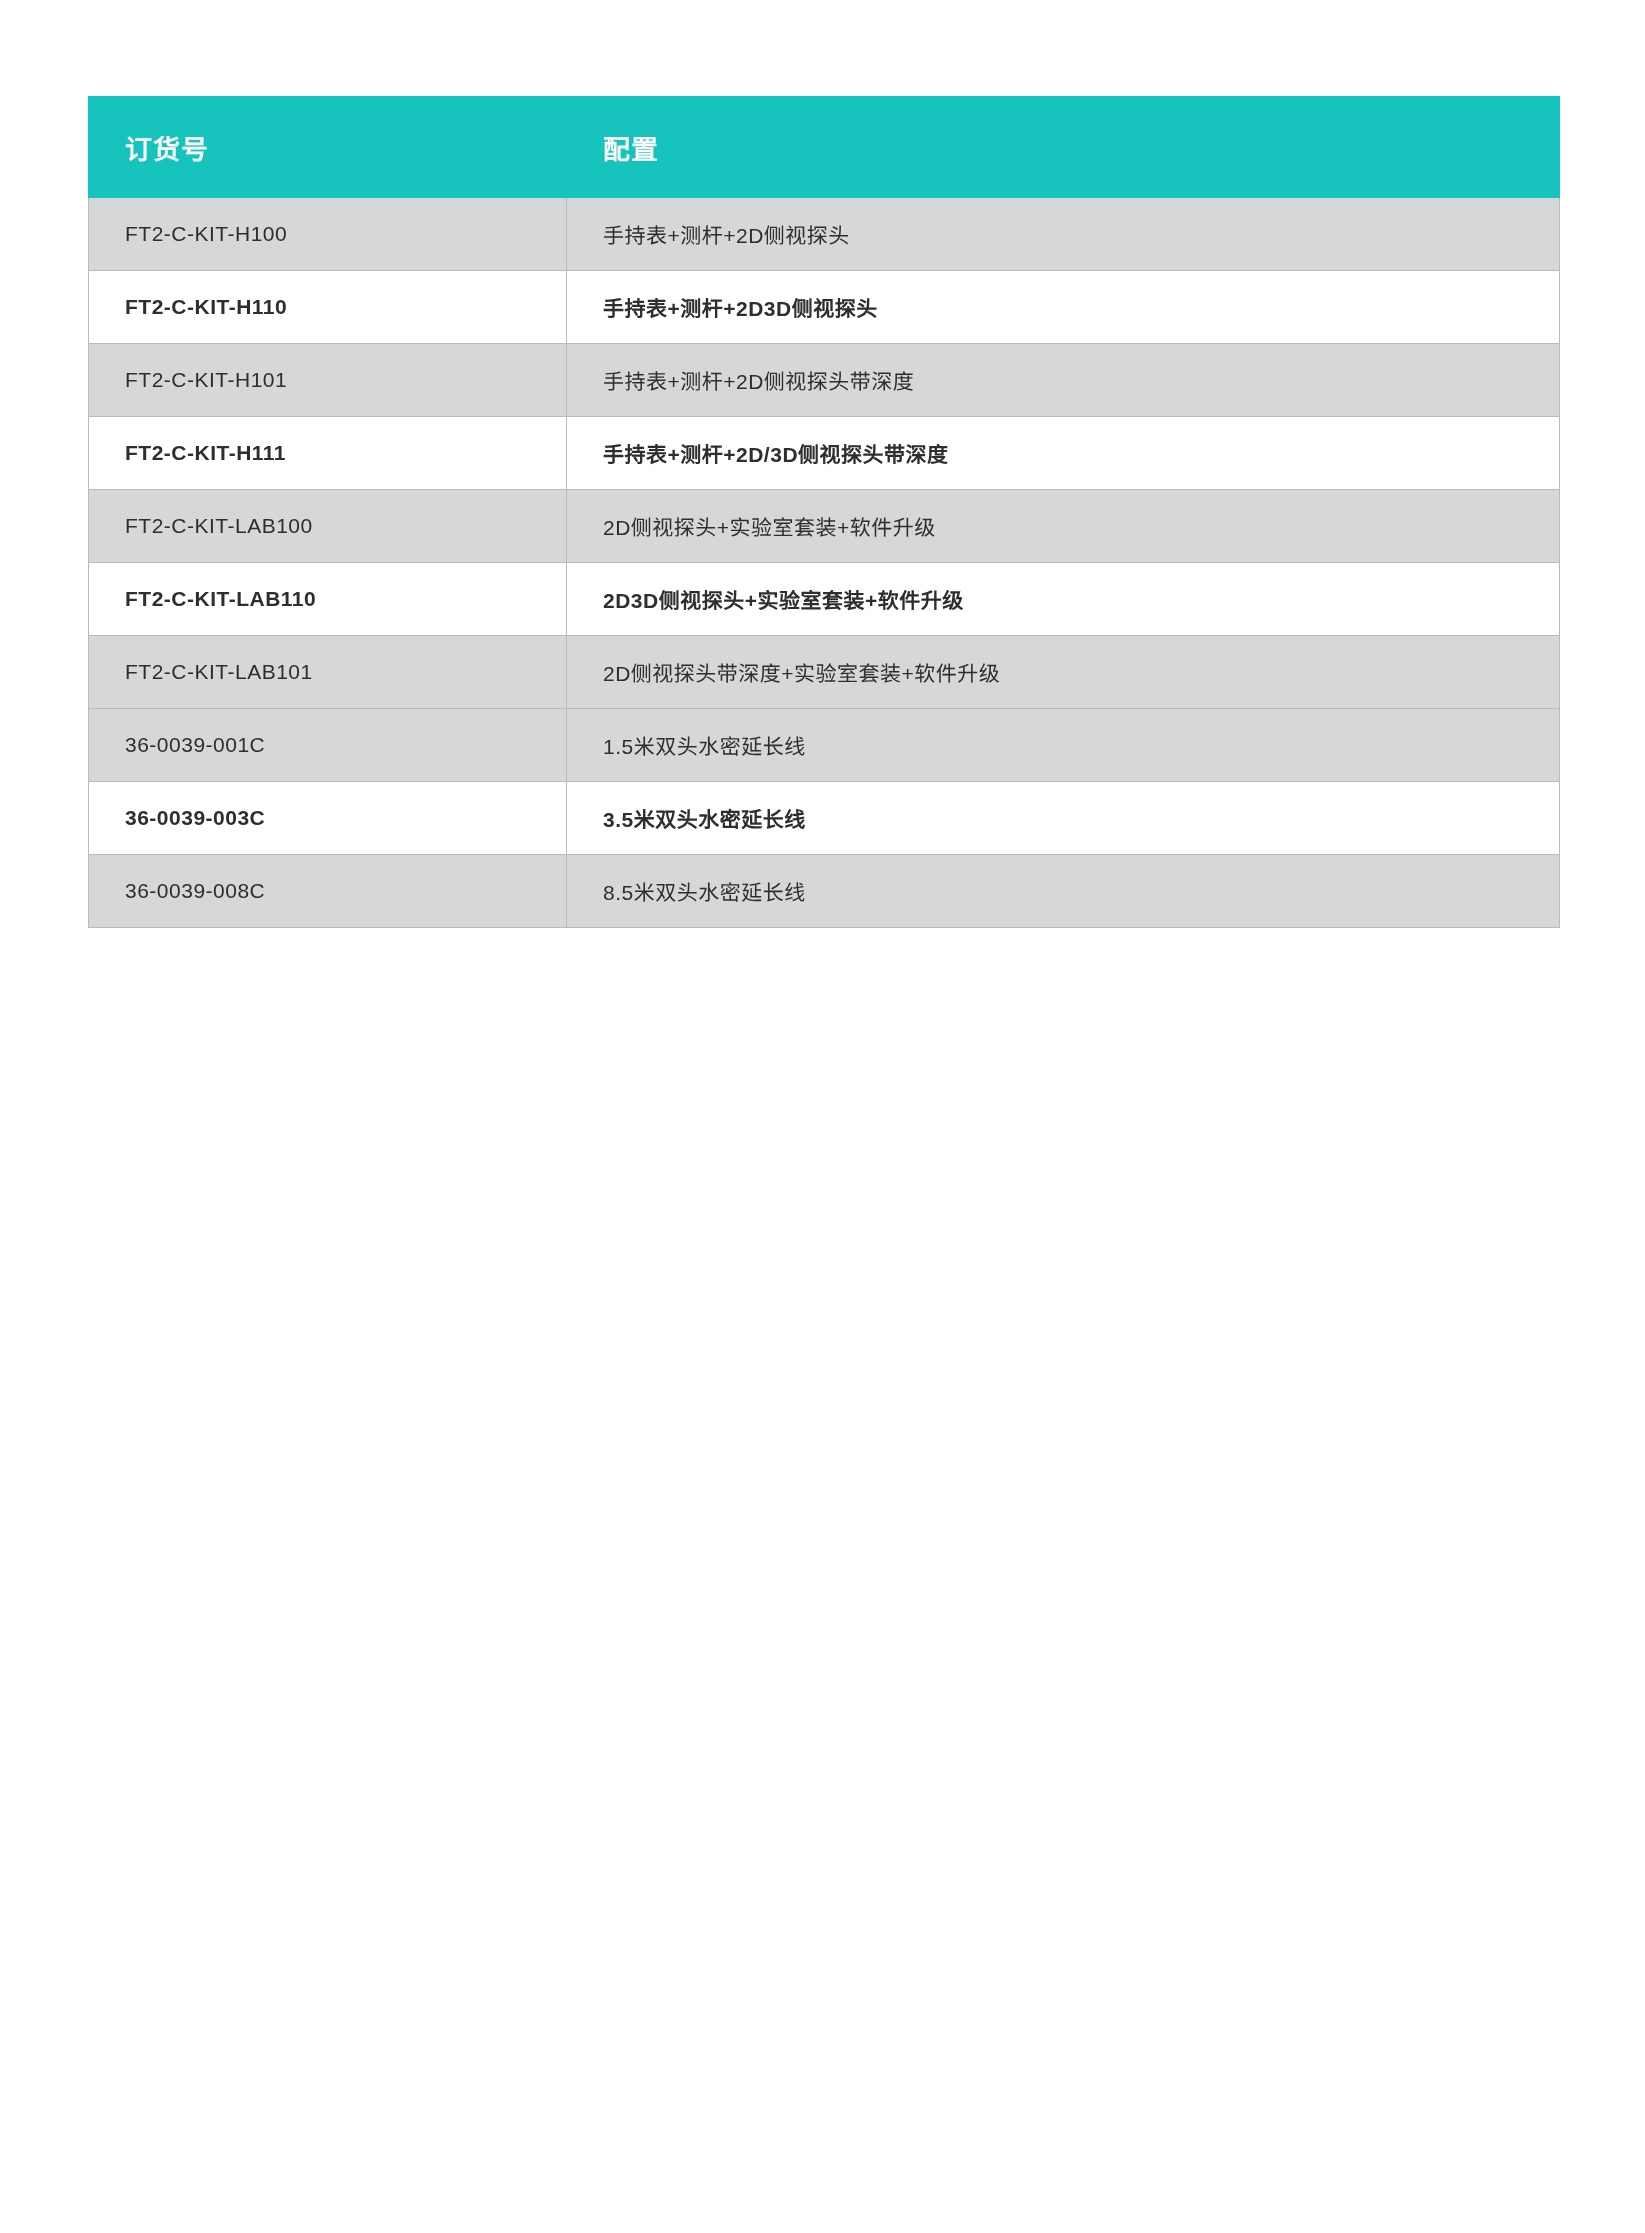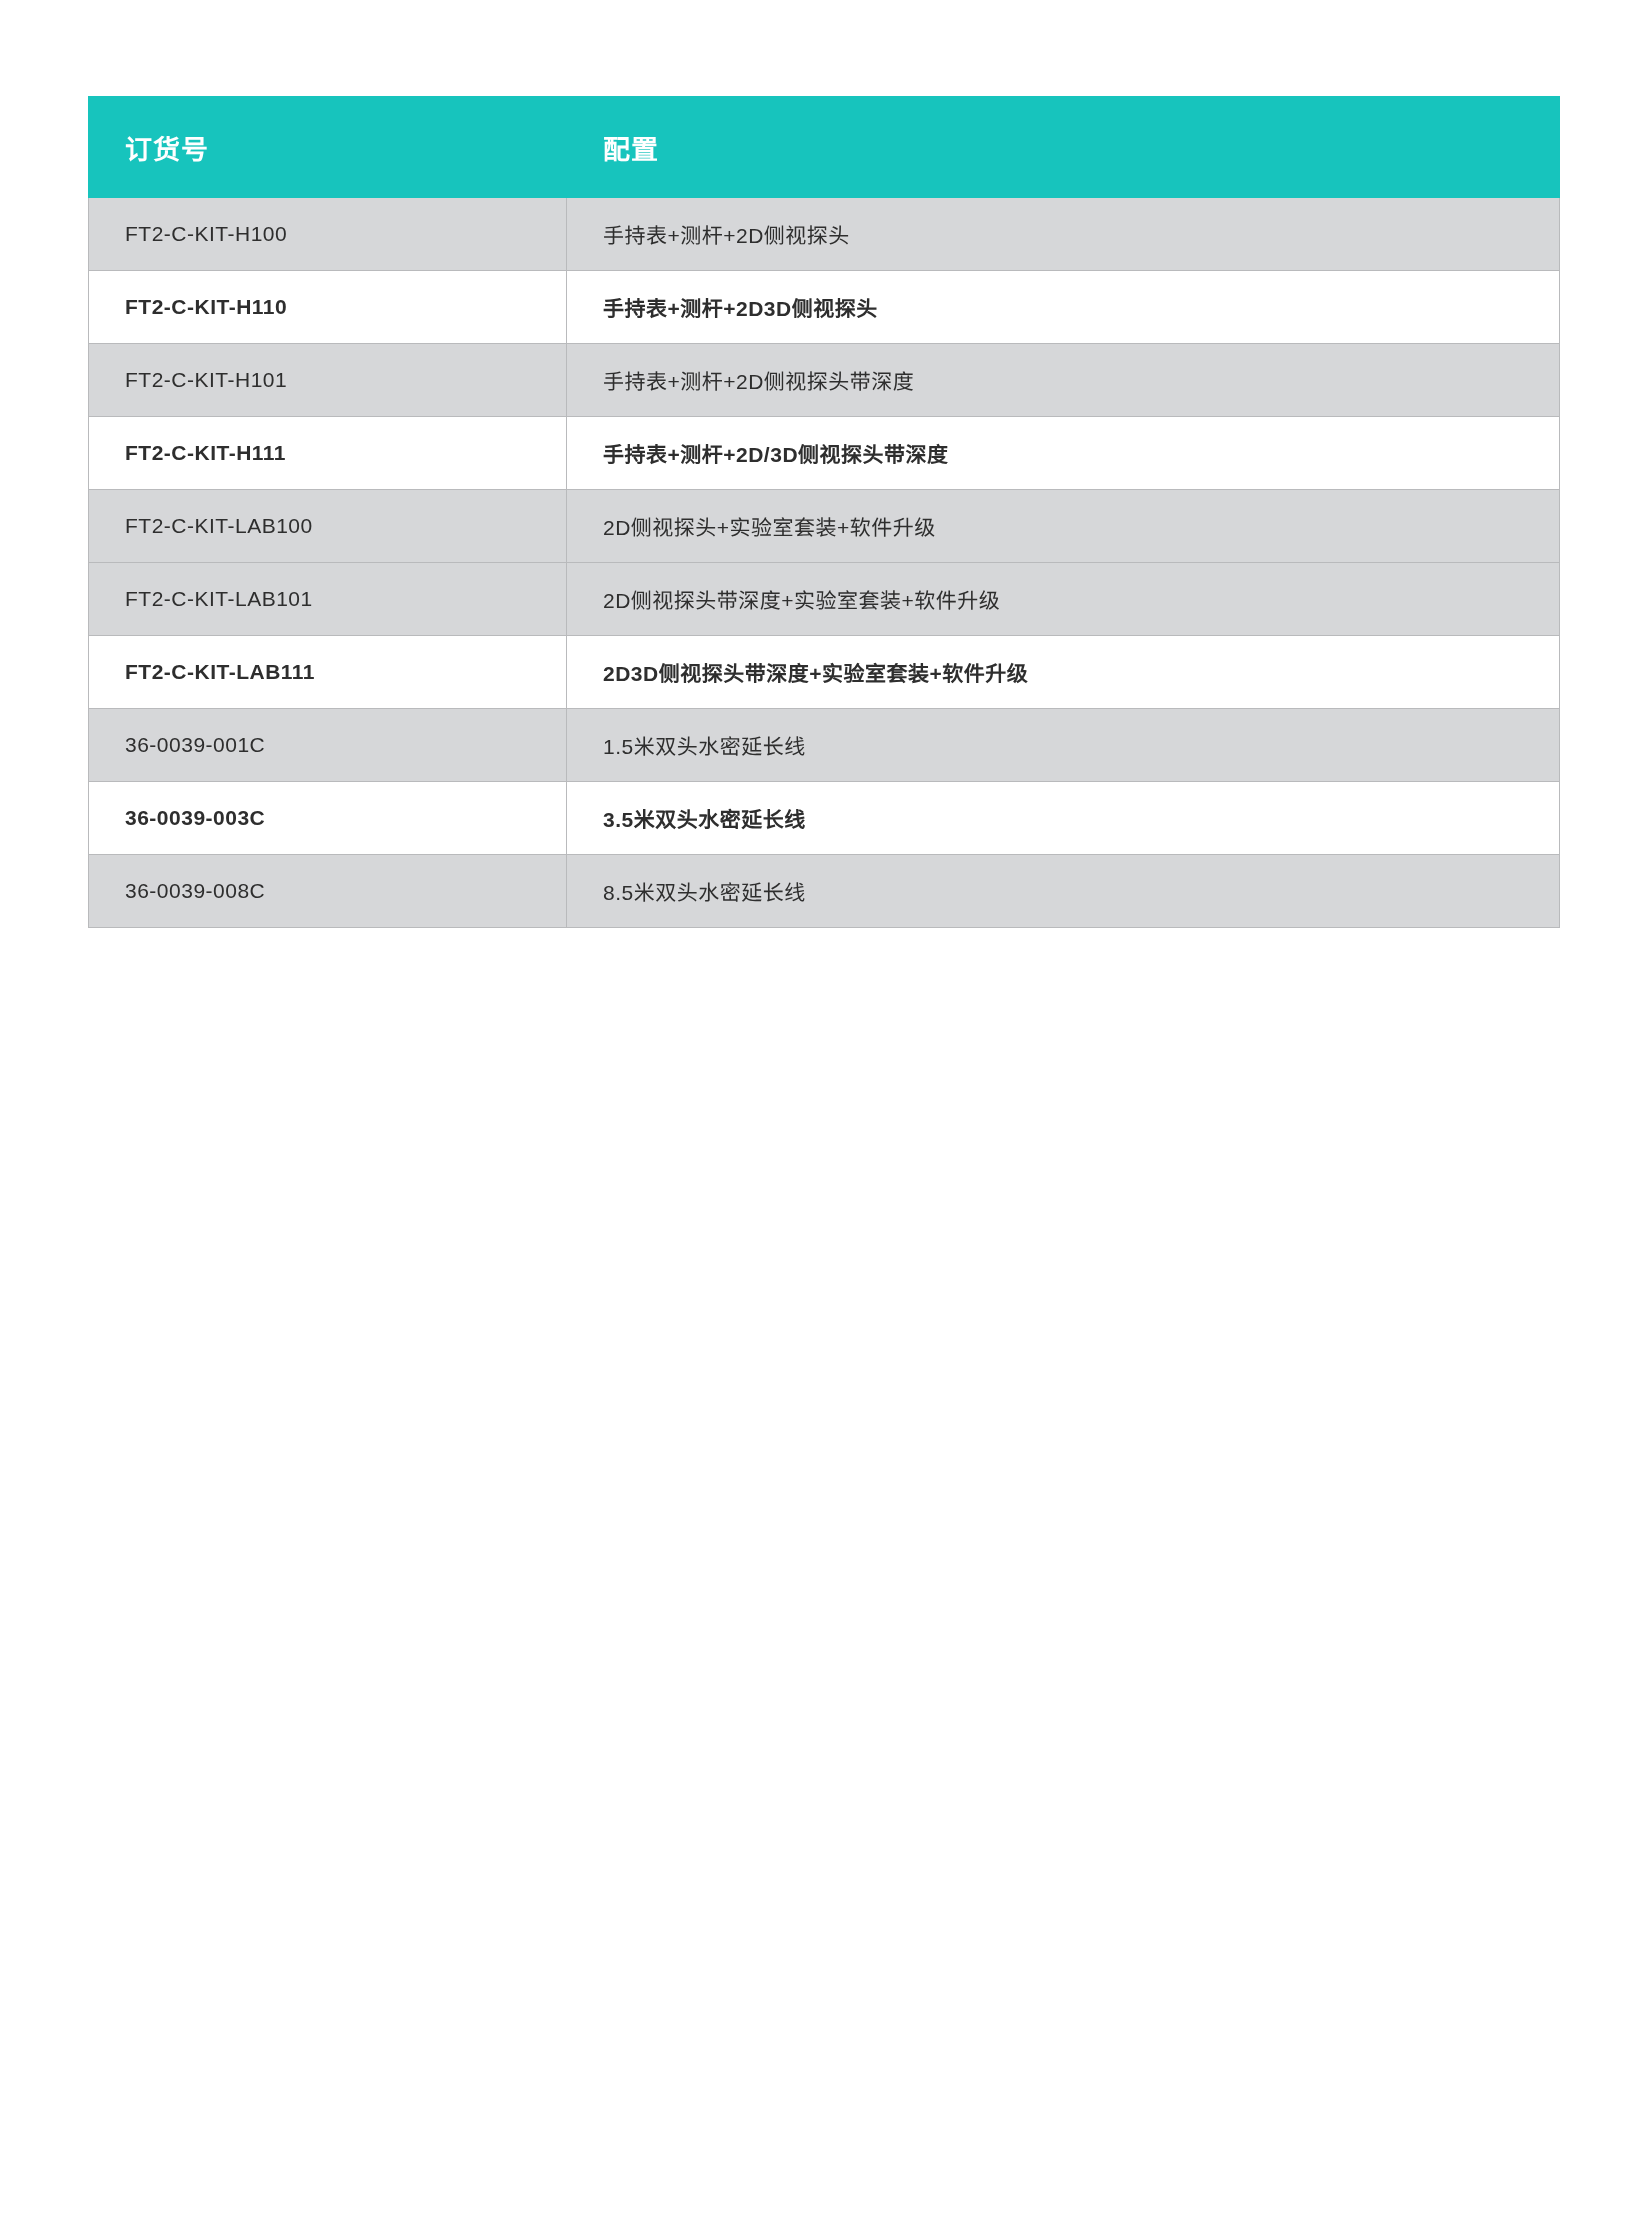--- a/index.html
+++ b/index.html
@@ -101,27 +101,27 @@
           <td>手持表+测杆+2D侧视探头带深度</td>
         </tr>
         <tr class="plain">
           <td class="code-cell">FT2-C-KIT-H111</td>
           <td>手持表+测杆+2D/3D侧视探头带深度</td>
         </tr>
         <tr class="shade">
           <td class="code-cell">FT2-C-KIT-LAB100</td>
           <td>2D侧视探头+实验室套装+软件升级</td>
         </tr>
+        <tr class="plain">
+          <td class="code-cell">FT2-C-KIT-LAB110</td>
+          <td>2D3D侧视探头+实验室套装+软件升级</td>
+        </tr>
         <tr class="shade">
           <td class="code-cell">FT2-C-KIT-LAB101</td>
           <td>2D侧视探头带深度+实验室套装+软件升级</td>
-        </tr>
-        <tr class="plain">
-          <td class="code-cell">FT2-C-KIT-LAB111</td>
-          <td>2D3D侧视探头带深度+实验室套装+软件升级</td>
         </tr>
         <tr class="shade">
           <td class="code-cell">36-0039-001C</td>
           <td>1.5米双头水密延长线</td>
         </tr>
         <tr class="plain">
           <td class="code-cell">36-0039-003C</td>
           <td>3.5米双头水密延长线</td>
         </tr>
         <tr class="shade">

